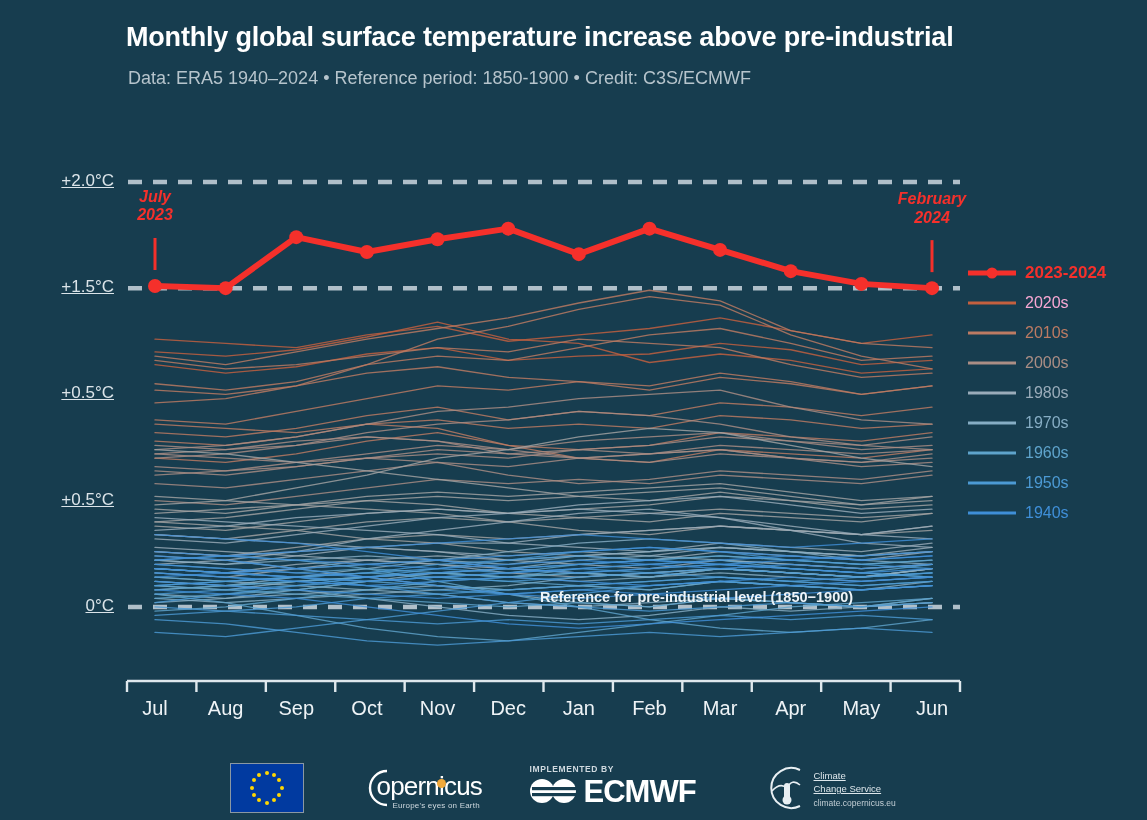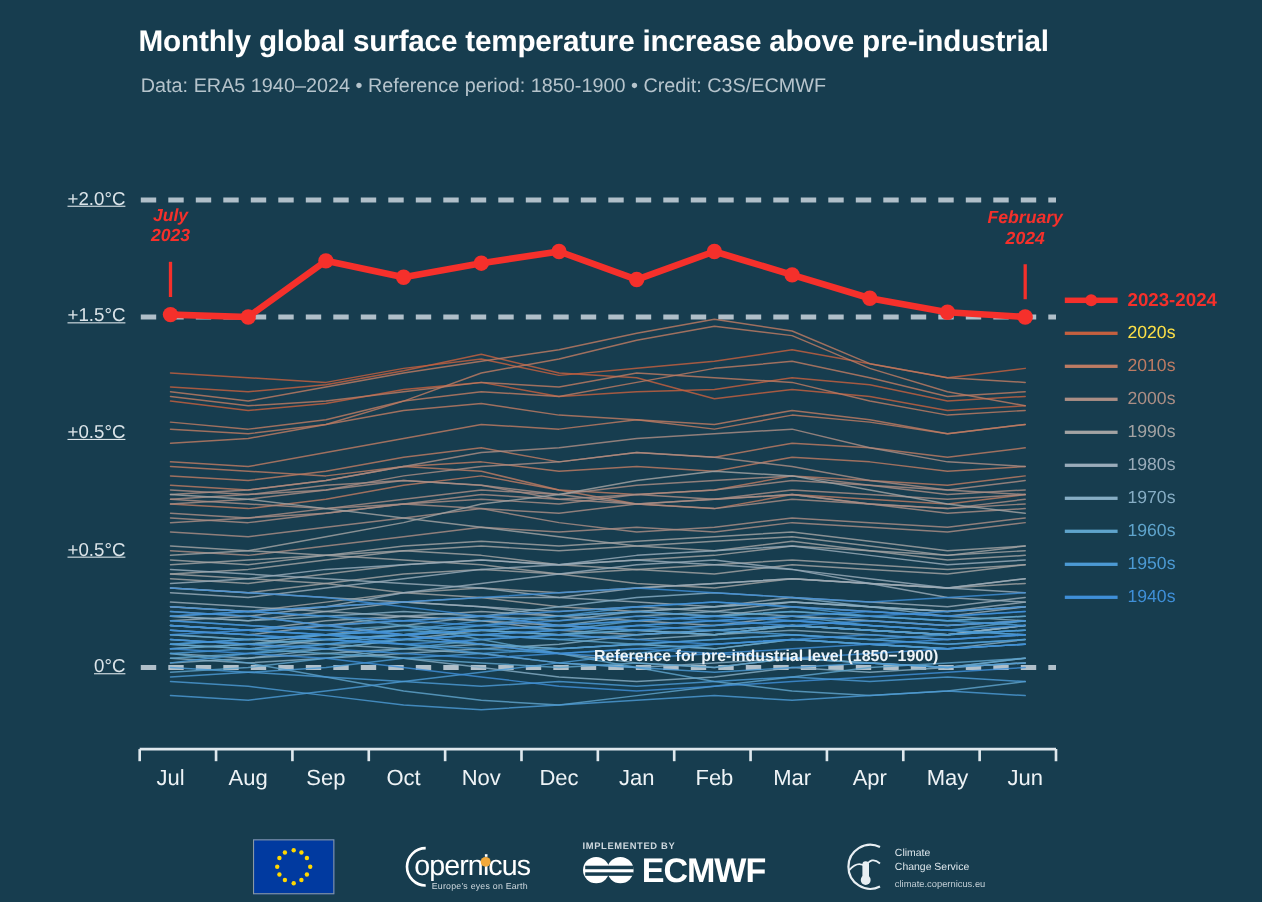--- a/index.html
+++ b/index.html
@@ -75,21 +75,21 @@
   .eu-star { position: absolute; width: 4px; height: 4px; background: #ffd700; border-radius: 50%; }
   #eu-text { font-size: 12.5px; font-weight: bold; color: #ffffff; line-height: 1.35; letter-spacing: 0.4px; }
   #copernicus-logo { position: relative; width: 135px; height: 50px; }
   #cop-word { position: absolute; left: 26px; top: 8px; font-size: 26px; color: #ffffff; letter-spacing: -0.8px; }
   #cop-tag { position: absolute; left: 42px; top: 38px; font-size: 8px; color: #cfd9df; letter-spacing: 0.2px; }
   #cop-dot { position: absolute; left: 86px; top: 16px; width: 9px; height: 9px; background: #f2a93b; border-radius: 50%; }
   #ecmwf-block { position: relative; width: 200px; height: 52px; }
   #impl-by { position: absolute; left: 8px; top: 2px; font-size: 8.5px; font-weight: bold; color: #cfd9df; letter-spacing: 0.6px; }
   #ecmwf-word { position: absolute; left: 62px; top: 12px; font-size: 31px; font-weight: bold; color: #ffffff; letter-spacing: -1px; }
   #c3s-block { position: relative; width: 160px; height: 52px; }
-  #c3s-name { position: absolute; left: 56px; top: 7px; font-size: 9.5px; color: #dde6eb; line-height: 1.4; }
+  #c3s-name { position: absolute; left: 56px; top: 7px; font-size: 9.5px; color: #dde6eb; line-height: 1.4; text-decoration: underline; }
   #c3s-url { position: absolute; left: 56px; top: 36px; font-size: 8.5px; color: #c2ced5; }
 </style>
 </head>
 <body>
 
 <div id="root">
 
   <div id="chart-title">Monthly global surface temperature increase above pre-industrial</div>
   <div id="chart-subtitle">Data: ERA5 1940–2024 • Reference period: 1850-1900 • Credit: C3S/ECMWF</div>
 
@@ -261,39 +261,33 @@
         <div class="legend-swatch">
           <div class="lswatch-line" style="background: rgb(245, 48, 43);"></div>
           <div class="lswatch-dot" style="background: rgb(245, 48, 43);"></div>
         </div>
         <span class="legend-label" style="color: rgb(245, 48, 43);">2023-2024</span>
       </div>
       <div class="legend-row">
         <div class="legend-swatch">
           <div class="lswatch-line" style="background: rgb(196, 96, 63);"></div>
         </div>
-        <span class="legend-label" style="color: #fde047;">2020s</span>
+        <span class="legend-label" style="color: #f9a8d4;">2020s</span>
       </div>
       <div class="legend-row">
         <div class="legend-swatch">
           <div class="lswatch-line" style="background: rgb(189, 123, 99);"></div>
         </div>
         <span class="legend-label" style="color: rgb(189, 123, 99);">2010s</span>
       </div>
       <div class="legend-row">
         <div class="legend-swatch">
           <div class="lswatch-line" style="background: rgb(171, 142, 133);"></div>
         </div>
         <span class="legend-label" style="color: rgb(171, 142, 133);">2000s</span>
-      </div>
-      <div class="legend-row">
-        <div class="legend-swatch">
-          <div class="lswatch-line" style="background: rgb(163, 163, 163);"></div>
-        </div>
-        <span class="legend-label" style="color: rgb(163, 163, 163);">1990s</span>
       </div>
       <div class="legend-row">
         <div class="legend-swatch">
           <div class="lswatch-line" style="background: rgb(154, 172, 186);"></div>
         </div>
         <span class="legend-label" style="color: rgb(154, 172, 186);">1980s</span>
       </div>
       <div class="legend-row">
         <div class="legend-swatch">
           <div class="lswatch-line" style="background: rgb(134, 173, 196);"></div>

